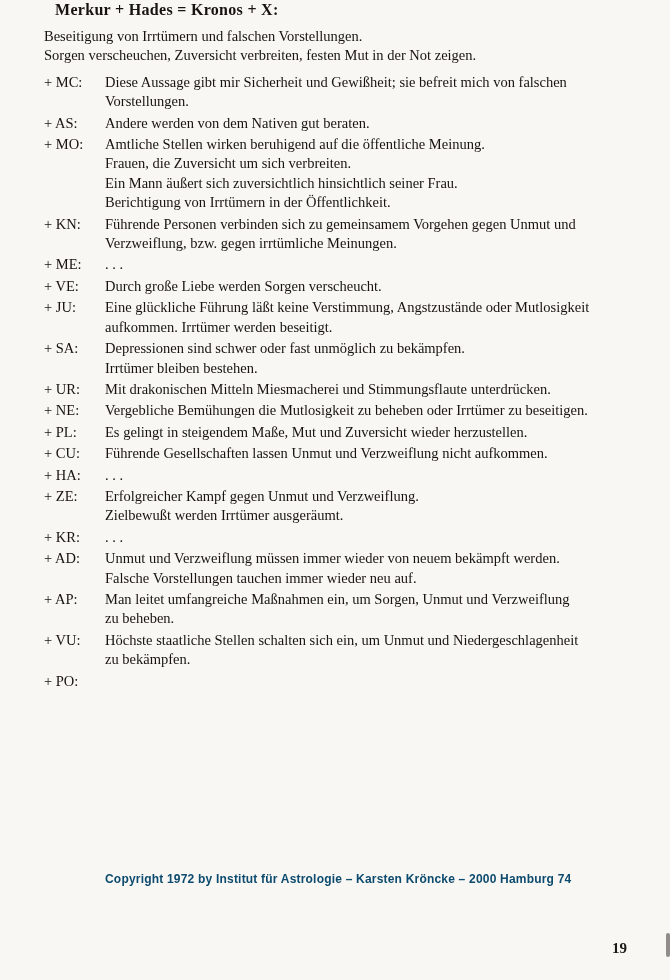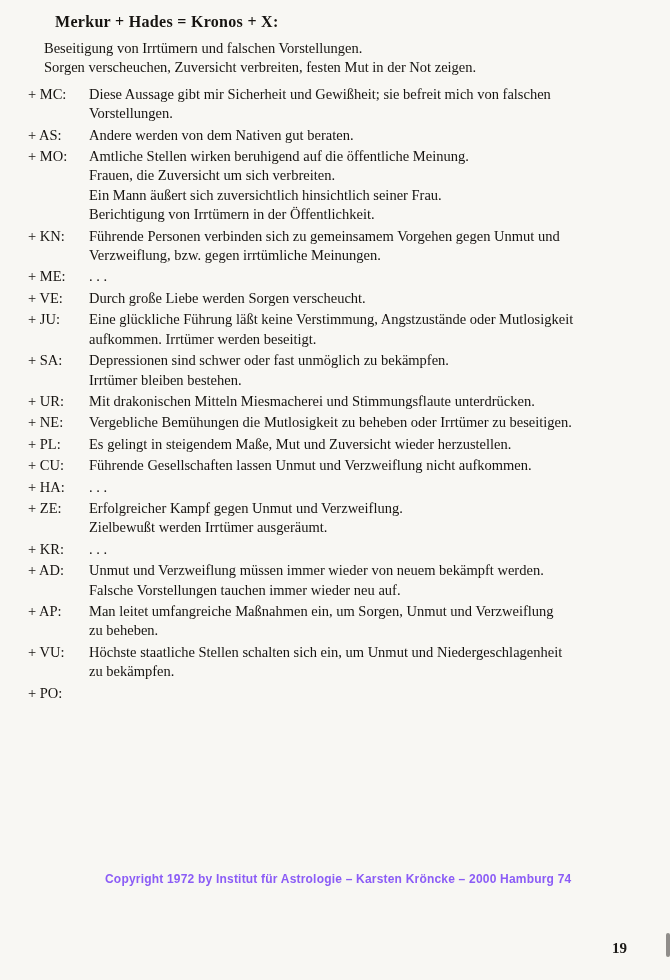--- a/index.html
+++ b/index.html
@@ -25,60 +25,60 @@
     right: 0px;
     top: 933px;
     width: 4px;
     height: 24px;
     background: #3a3733;
     opacity: 0.55;
     border-radius: 2px;
   }
   .doc-title {
     margin: 0;
-    padding: 12px 0 0 55px;
+    padding: 0 0 0 55px;
     font-size: 16px;
     line-height: 20px;
     font-weight: bold;
     letter-spacing: 0.3px;
   }
   .intro {
     margin: 7px 14px 0 44px;
     font-size: 14.5px;
     line-height: 19.4px;
     white-space: pre-line;
   }
   .entries {
     margin-top: 7px;
   }
   .entry {
     display: flex;
     align-items: flex-start;
-    padding: 0 10px 0 28px;
+    padding: 0 10px 0 44px;
     margin-bottom: 2px;
     font-size: 14.5px;
     line-height: 19.4px;
   }
   .entry-label {
     flex: 0 0 61px;
     white-space: nowrap;
   }
   .entry-text {
     flex: 1 1 auto;
     white-space: pre-line;
   }
   .copyright {
     position: absolute;
     left: 105px;
     top: 872px;
     font-family: "Liberation Sans", "DejaVu Sans", sans-serif;
     font-size: 12px;
     font-weight: bold;
     letter-spacing: 0.2px;
-    color: #8b5cf6;
+    color: #0c4a6e;
   }
   .page-number {
     position: absolute;
     left: 612px;
     top: 940px;
     font-size: 15px;
     font-weight: bold;
     color: #1c1a17;
   }
 </style>

